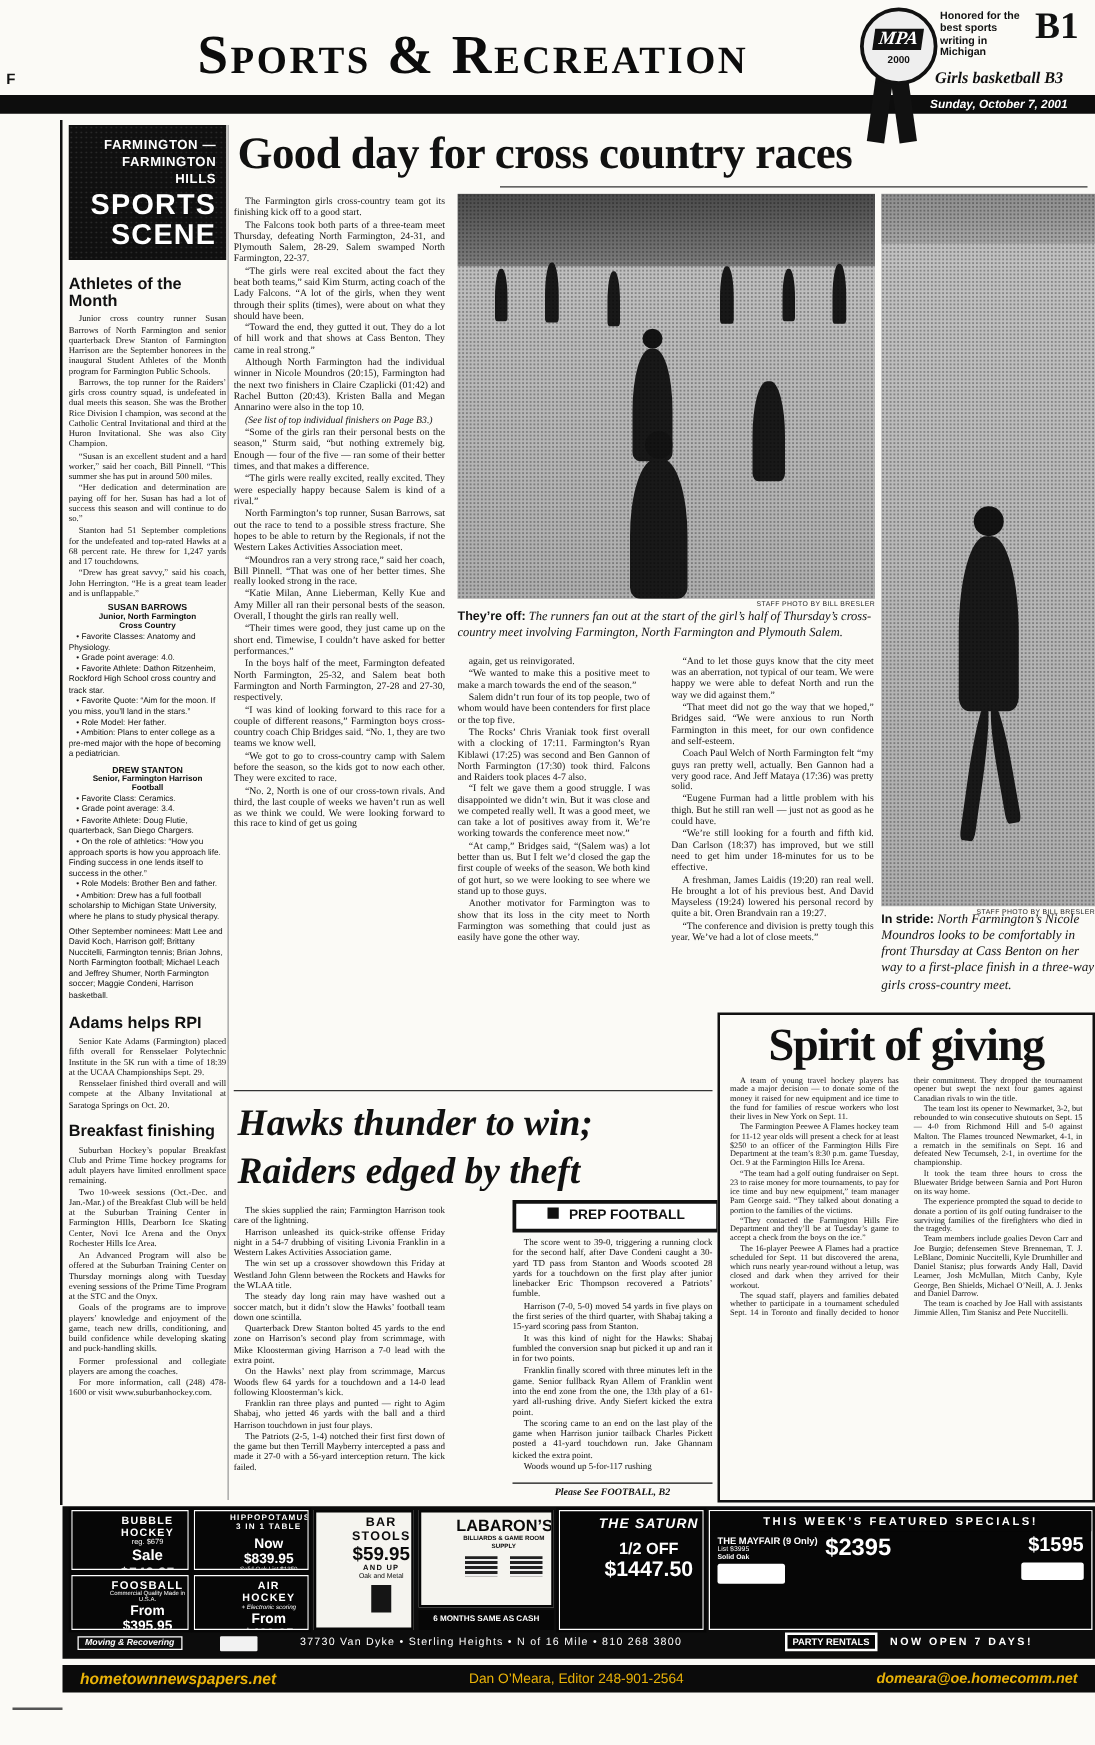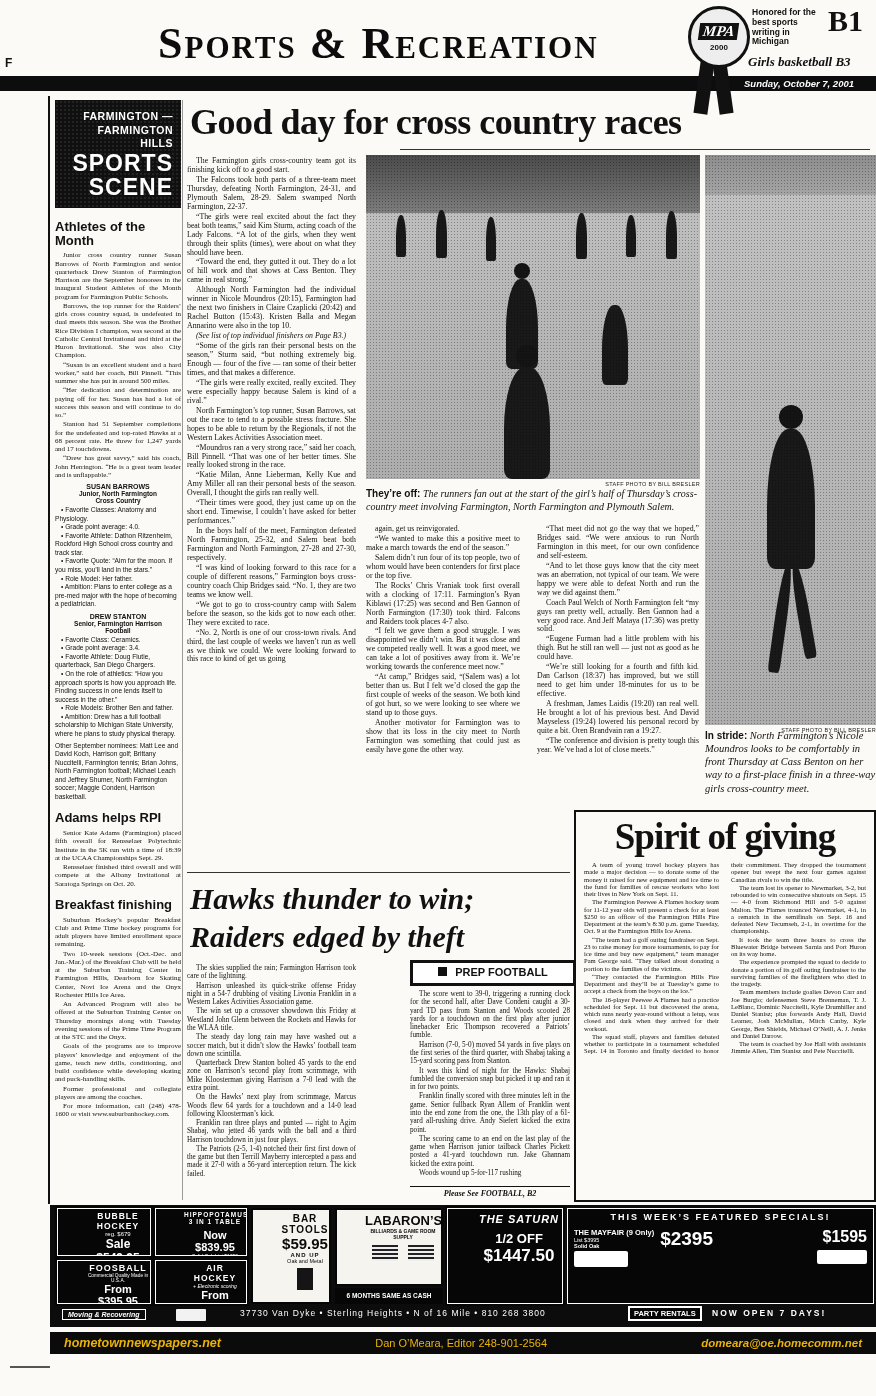--- a/index.html
+++ b/index.html
@@ -156,21 +156,21 @@
       </div>
   </div>
 
   <div class="abs headline1" style="left:190px;top:104px;">Good day for cross country races</div>
 
   <div class="abs bodycol" style="left:187px;top:157px;width:169px;height:713px;">
       <p>The Farmington girls cross-country team got its finishing kick off to a good start.</p>
       <p>The Falcons took both parts of a three-team meet Thursday, defeating North Farmington, 24-31, and Plymouth Salem, 28-29. Salem swamped North Farmington, 22-37.</p>
       <p>“The girls were real excited about the fact they beat both teams,” said Kim Sturm, acting coach of the Lady Falcons. “A lot of the girls, when they went through their splits (times), were about on what they should have been.</p>
       <p>“Toward the end, they gutted it out. They do a lot of hill work and that shows at Cass Benton. They came in real strong.”</p>
-      <p>Although North Farmington had the individual winner in Nicole Moundros (20:15), Farmington had the next two finishers in Claire Czaplicki (20:42) and Rachel Button (15:43). Kristen Balla and Megan Annarino were also in the top 10.</p>
+      <p>Although North Farmington had the individual winner in Nicole Moundros (20:15), Farmington had the next two finishers in Claire Czaplicki (01:42) and Rachel Button (20:43). Kristen Balla and Megan Annarino were also in the top 10.</p>
       <p class="it">(See list of top individual finishers on Page B3.)</p>
       <p>“Some of the girls ran their personal bests on the season,” Sturm said, “but nothing extremely big. Enough — four of the five — ran some of their better times, and that makes a difference.</p>
       <p>“The girls were really excited, really excited. They were especially happy because Salem is kind of a rival.”</p>
       <p>North Farmington’s top runner, Susan Barrows, sat out the race to tend to a possible stress fracture. She hopes to be able to return by the Regionals, if not the Western Lakes Activities Association meet.</p>
       <p>“Moundros ran a very strong race,” said her coach, Bill Pinnell. “That was one of her better times. She really looked strong in the race.</p>
       <p>“Katie Milan, Anne Lieberman, Kelly Kue and Amy Miller all ran their personal bests of the season. Overall, I thought the girls ran really well.</p>
       <p>“Their times were good, they just came up on the short end. Timewise, I couldn’t have asked for better performances.”</p>
       <p>In the boys half of the meet, Farmington defeated North Farmington, 25-32, and Salem beat both Farmington and North Farmington, 27-28 and 27-30, respectively.</p>
       <p>“I was kind of looking forward to this race for a couple of different reasons,” Farmington boys cross-country coach Chip Bridges said. “No. 1, they are two teams we know well.</p>
       <p>“We got to go to cross-country camp with Salem before the season, so the kids got to now each other. They were excited to race.</p>
@@ -200,22 +200,22 @@
   <div class="abs bodycol" style="left:366px;top:525px;width:154px;height:345px;">
       <p>again, get us reinvigorated.</p>
       <p>“We wanted to make this a positive meet to make a march towards the end of the season.”</p>
       <p>Salem didn’t run four of its top people, two of whom would have been contenders for first place or the top five.</p>
       <p>The Rocks’ Chris Vraniak took first overall with a clocking of 17:11. Farmington’s Ryan Kiblawi (17:25) was second and Ben Gannon of North Farmington (17:30) took third. Falcons and Raiders took places 4-7 also.</p>
       <p>“I felt we gave them a good struggle. I was disappointed we didn’t win. But it was close and we competed really well. It was a good meet, we can take a lot of positives away from it. We’re working towards the conference meet now.”</p>
       <p>“At camp,” Bridges said, “(Salem was) a lot better than us. But I felt we’d closed the gap the first couple of weeks of the season. We both kind of got hurt, so we were looking to see where we stand up to those guys.</p>
       <p>Another motivator for Farmington was to show that its loss in the city meet to North Farmington was something that could just as easily have gone the other way.</p>
     </div>
   <div class="abs bodycol" style="left:537px;top:525px;width:162px;height:345px;">
+      <p>“And to let those guys know that the city meet was an aberration, not typical of our team. We were happy we were able to defeat North and run the way we did against them.”</p>
       <p>“That meet did not go the way that we hoped,” Bridges said. “We were anxious to run North Farmington in this meet, for our own confidence and self-esteem.</p>
-      <p>“And to let those guys know that the city meet was an aberration, not typical of our team. We were happy we were able to defeat North and run the way we did against them.”</p>
       <p>Coach Paul Welch of North Farmington felt “my guys ran pretty well, actually. Ben Gannon had a very good race. And Jeff Mataya (17:36) was pretty solid.</p>
       <p>“Eugene Furman had a little problem with his thigh. But he still ran well — just not as good as he could have.</p>
       <p>“We’re still looking for a fourth and fifth kid. Dan Carlson (18:37) has improved, but we still need to get him under 18-minutes for us to be effective.</p>
       <p>A freshman, James Laidis (19:20) ran real well. He brought a lot of his previous best. And David Mayseless (19:24) lowered his personal record by quite a bit. Oren Brandvain ran a 19:27.</p>
       <p>“The conference and division is pretty tough this year. We’ve had a lot of close meets.”</p>
     </div>
 
   <div class="photo" style="left:705px;top:155px;width:171px;height:570px;">
     <div class="treeband" style="height:40px;background:linear-gradient(#8d8d8d,#a5a5a5);"></div>
     <div class="fighead" style="left:74px;top:250px;width:24px;height:24px;"></div>

